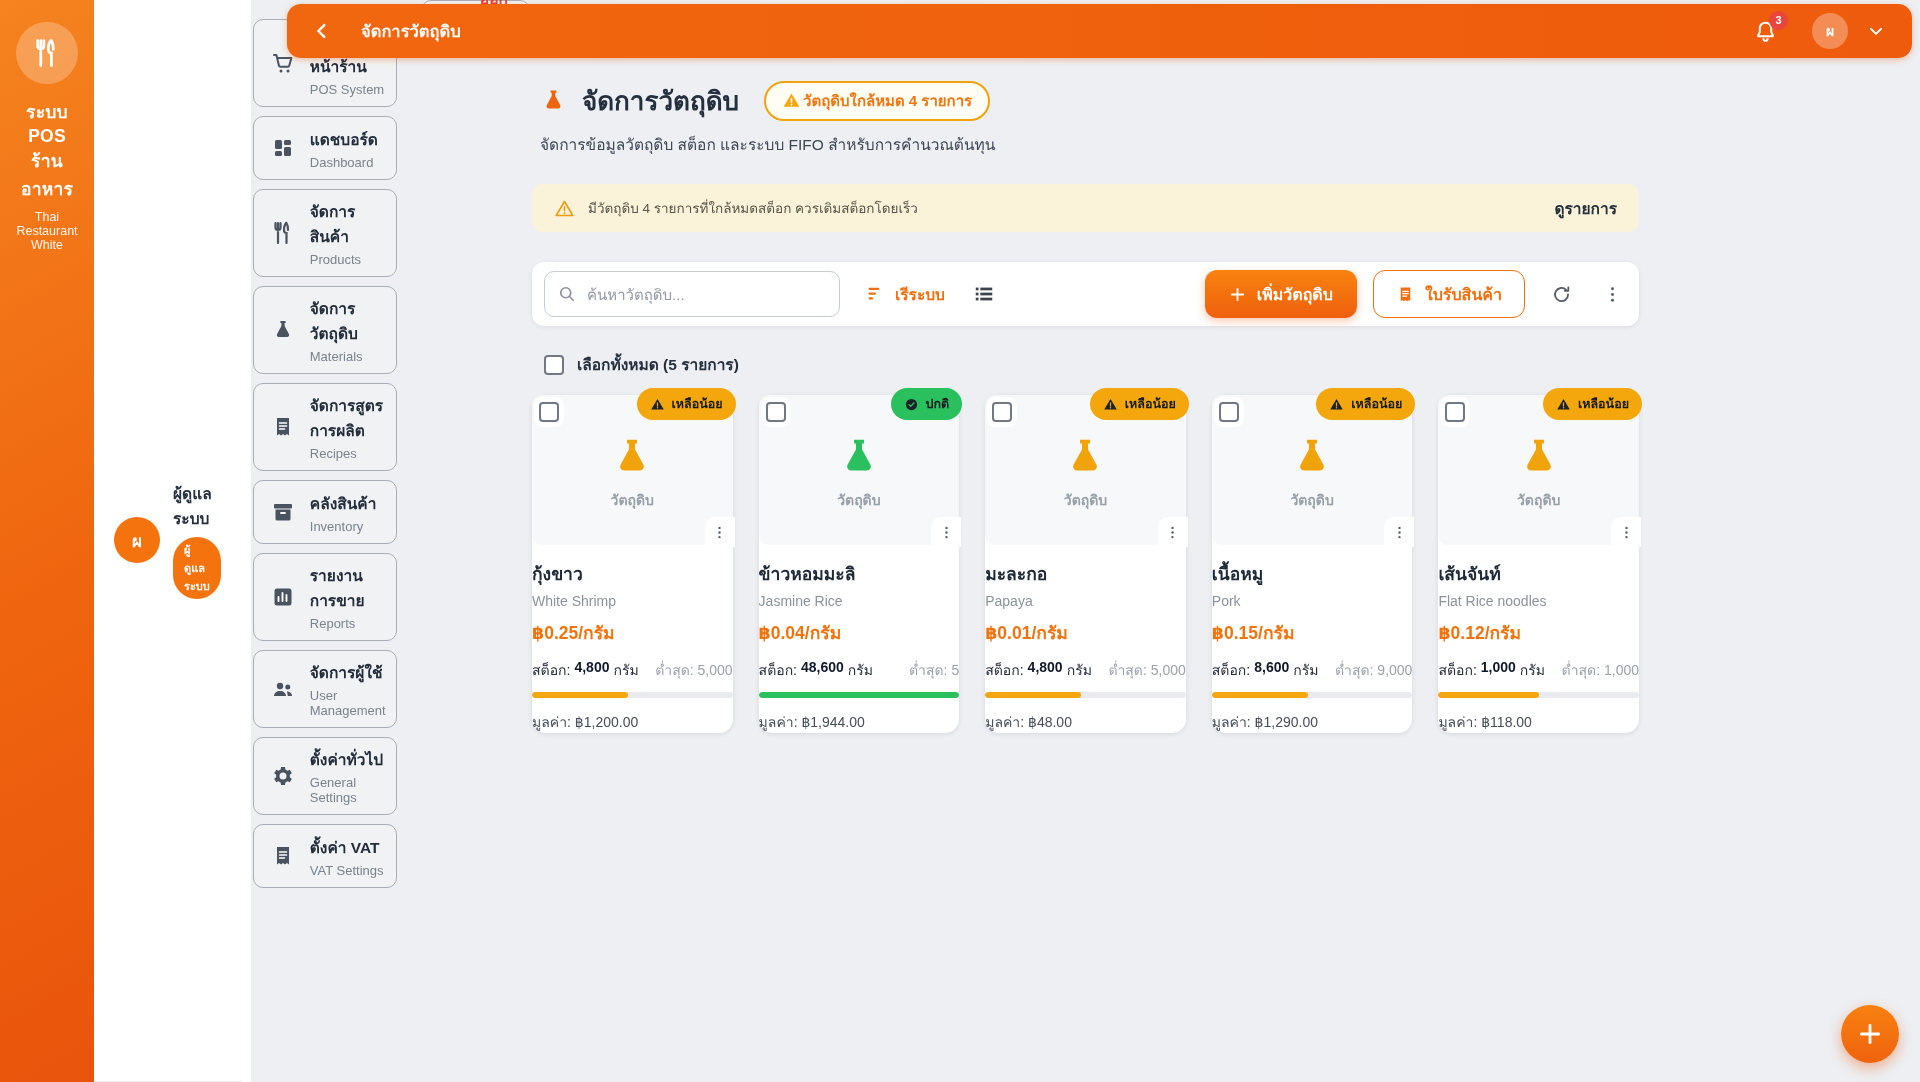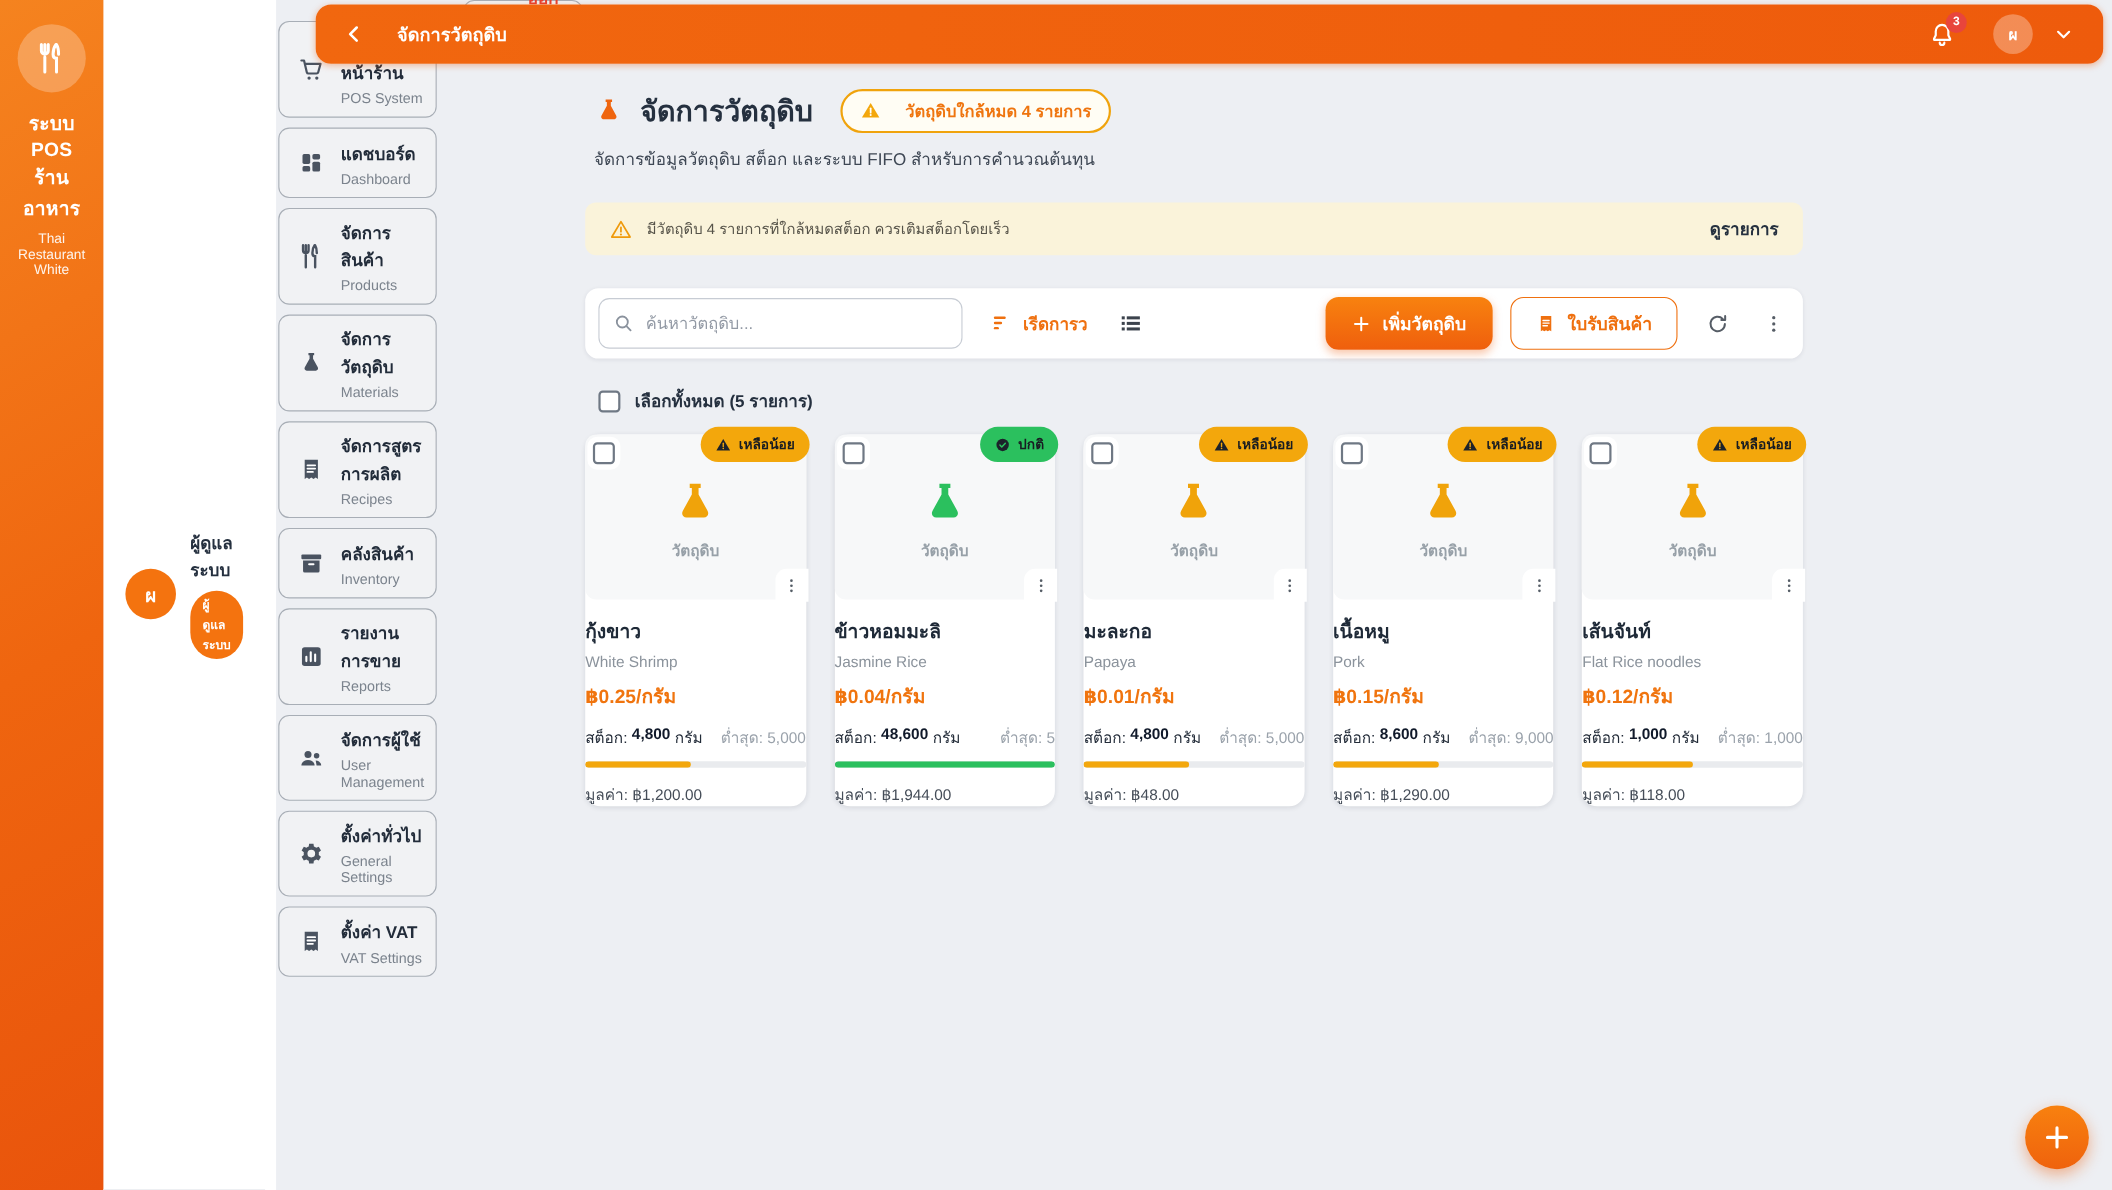--- a/index.html
+++ b/index.html
@@ -43,33 +43,33 @@
   .bell-wrap { position:relative; display:flex; padding:4px; background:none; border:none; color:#fff; cursor:pointer; }
   .bell-badge { position:absolute; top:-4px; right:-6px; background:#e8453c; color:#fff; font-size:11px;
     font-weight:700; min-width:19px; height:19px; border-radius:50%; display:flex; align-items:center; justify-content:center; }
   .appbar-avatar { width:36px; height:36px; border-radius:50%; background:rgba(255,255,255,.3); color:#fff;
     font-size:14px; font-weight:700; display:flex; align-items:center; justify-content:center; margin:0 14px 0 30px; cursor:pointer; }
   .caret-btn { background:none; border:none; color:#fff; cursor:pointer; display:flex; padding:4px; }
 
   .content { width:1107px; margin:22px auto 0; }
   .page-head { display:flex; align-items:center; gap:15px; padding-left:8px; }
   .page-title { font-size:26px; font-weight:800; color:#25303f; }
-  .low-badge { display:flex; align-items:center; gap:22px; border:2px solid #f0a30c; background:#fffdf4;
+  .low-badge { display:flex; align-items:center; gap:2px; border:2px solid #f0a30c; background:#fffdf4;
     border-radius:999px; padding:6px 16px; margin-left:10px; font-size:15px; font-weight:800; color:#ef750f; cursor:pointer; }
   .page-sub { font-size:15.5px; color:#3e4754; margin:11px 0 0 8px; }
 
   .warn-banner { margin-top:27px; background:#faf3da; border-radius:10px; height:48px;
     display:flex; align-items:center; gap:13px; padding:0 22px; }
   .warn-text { font-size:13.5px; color:#565349; }
   .warn-action { margin-left:auto; background:none; border:none; font-family:inherit; font-size:15.5px;
     font-weight:800; color:#25303f; cursor:pointer; }
 
   .toolbar { margin-top:30px; background:#fff; border-radius:12px; padding:8px 12px;
     display:flex; align-items:center; box-shadow:0 1px 4px rgba(20,30,50,.08); }
-  .search-box { position:relative; width:331px; }
+  .search-box { position:relative; width:296px; }
   .search-box svg { position:absolute; left:13px; top:13px; color:#8a929d; }
   .search-input { width:100%; height:46px; border:1.5px solid #c7ccd4; border-radius:10px;
     padding:0 14px 0 42px; font-family:inherit; font-size:15px; color:#333; background:#fff; outline:none; }
   .search-input::placeholder { color:#939aa5; }
   .sort-btn { display:flex; align-items:center; gap:9px; background:none; border:none; cursor:pointer;
     font-family:inherit; font-size:15.5px; font-weight:800; color:#ef700f; margin-left:26px; }
   .view-btn { background:none; border:none; cursor:pointer; color:#3c434d; display:flex; margin-left:28px; }
   .tb-spacer { flex:1; }
   .add-btn { height:48px; border:none; border-radius:12px; background:linear-gradient(180deg,#f8820f,#ef5f0d);
     color:#fff; font-family:inherit; font-size:16px; font-weight:800; padding:0 24px; display:flex;
@@ -403,21 +403,21 @@
         <div class="search-box">
           <svg width="20" height="20" viewBox="0 0 24 24">
               <use href="#i-search"></use>
             </svg>
           <input class="search-input" type="text" placeholder="ค้นหาวัตถุดิบ..." style="">
         </div>
         <button class="sort-btn">
           <svg width="20" height="20" viewBox="0 0 24 24">
               <use href="#i-sort"></use>
             </svg>
-          <span>เรีดการว</span>
+          <span>เรีระบบ</span>
         </button>
         <button class="view-btn">
           <svg width="22" height="22" viewBox="0 0 24 24">
               <use href="#i-list"></use>
             </svg>
         </button>
         <span class="tb-spacer"></span>
         <button class="add-btn">
           <svg width="17" height="17" viewBox="0 0 24 24">
               <use href="#i-plus"></use>

